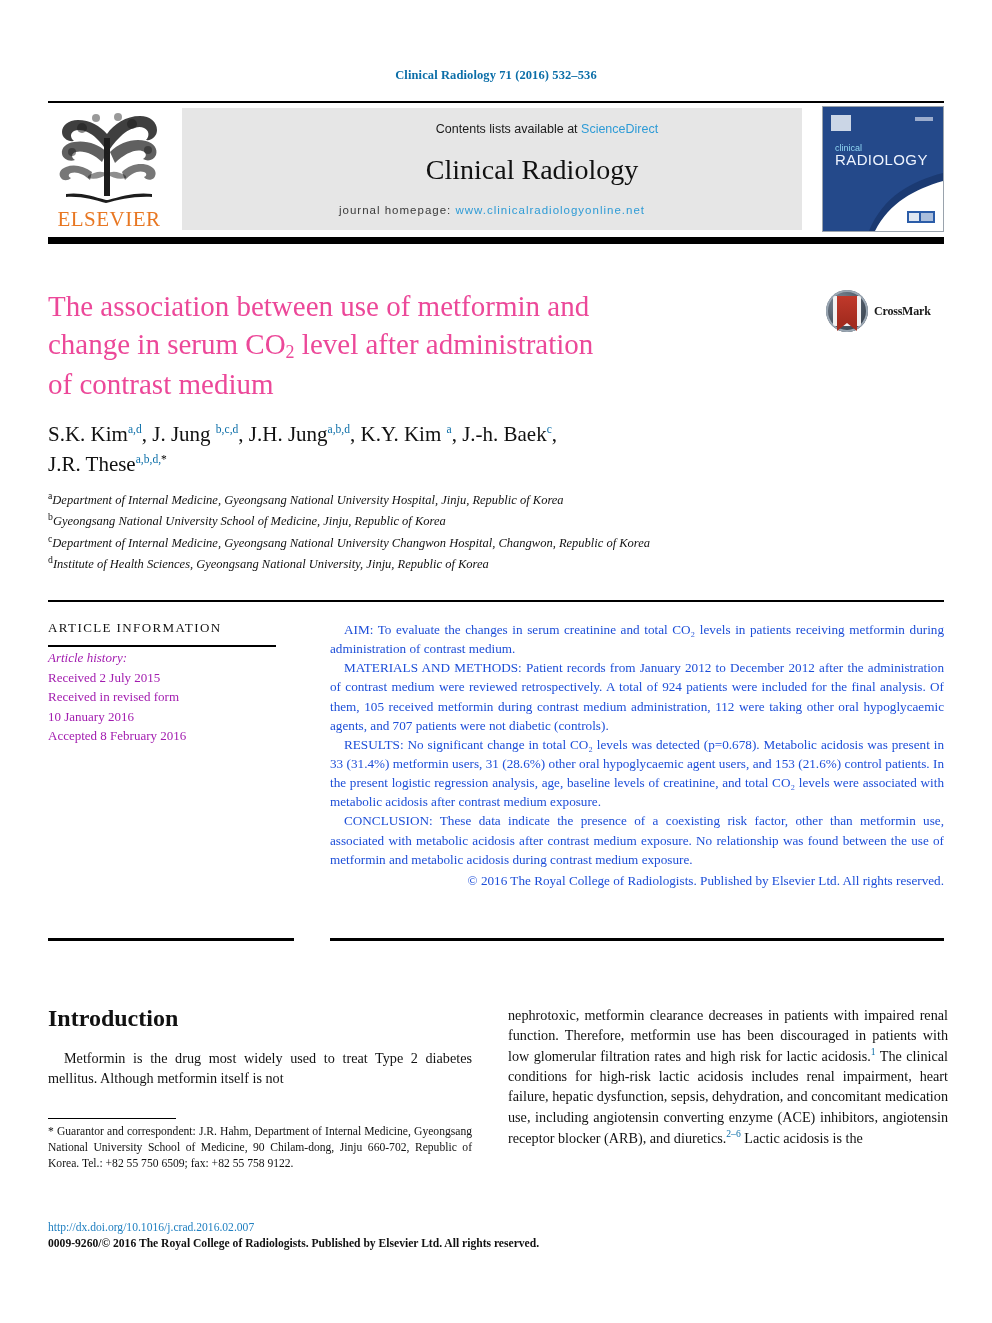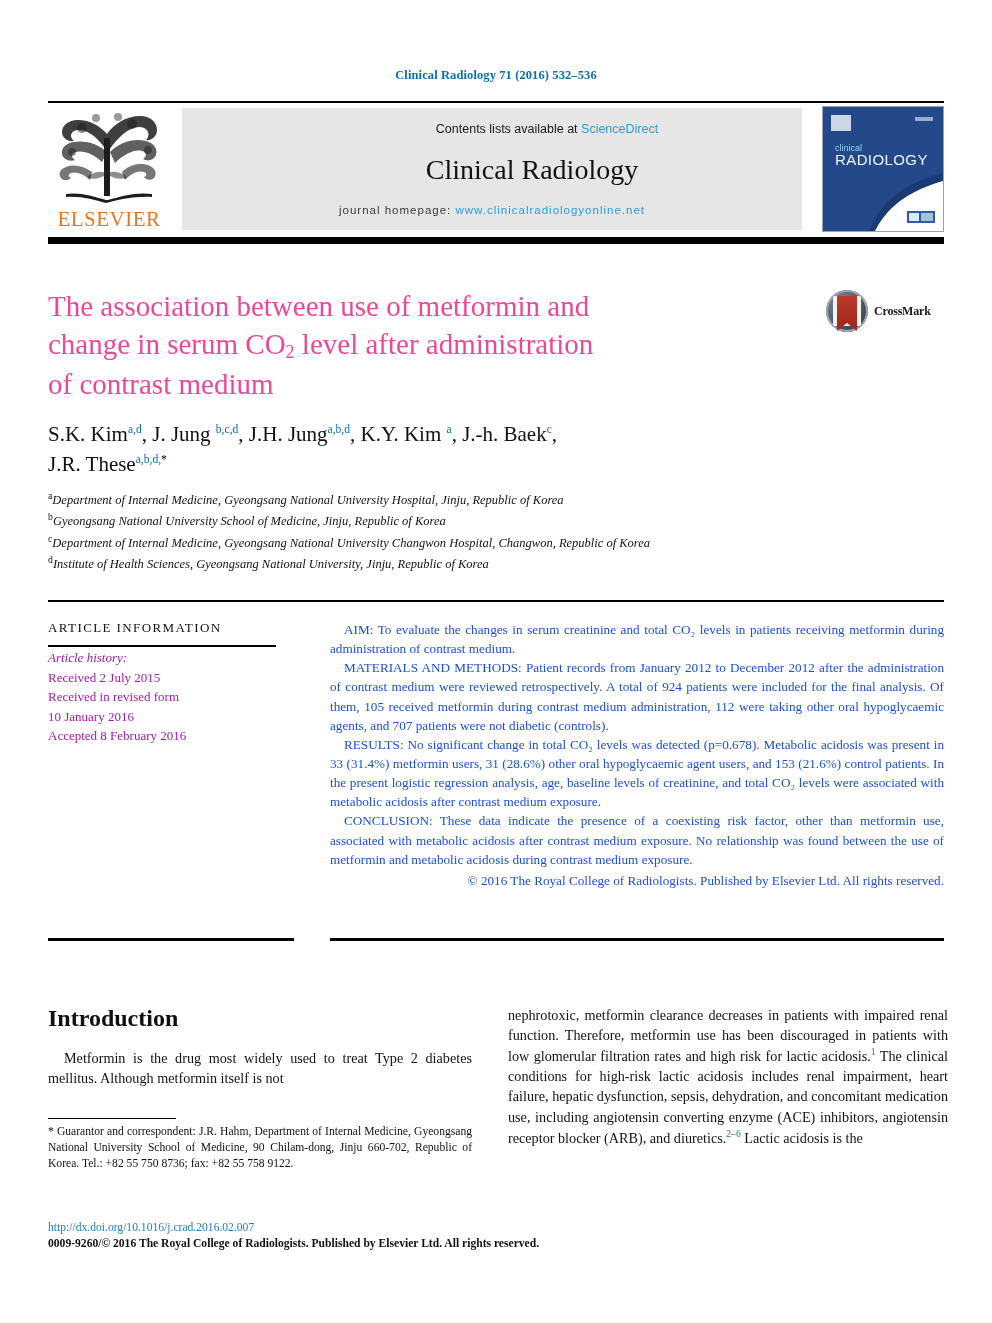--- a/index.html
+++ b/index.html
@@ -475,19 +475,19 @@
     <h2 class="sec-head">Introduction</h2>
     <p class="body-text indent">Metformin is the drug most widely used to treat Type 2 diabetes mellitus. Although metformin itself is not</p>
   </div>
 
   <div class="col-right">
     <p class="body-text"><span>nephrotoxic, metformin clearance decreases in patients with impaired renal function. Therefore, metformin use has been discouraged in patients with low glomerular filtration rates and high risk for lactic acidosis.</span><sup>1</sup><span> The clinical conditions for high-risk lactic acidosis includes renal impairment, heart failure, hepatic dysfunction, sepsis, dehydration, and concomitant medication use, including angiotensin converting enzyme (ACE) inhibitors, angiotensin receptor blocker (ARB), and diuretics.</span><sup>2–6</sup><span> Lactic acidosis is the</span></p>
   </div>
 
   <div class="foot-rule"></div>
   <div class="footnote">
-    <p>* Guarantor and correspondent: J.R. Hahm, Department of Internal Medicine, Gyeongsang National University School of Medicine, 90 Chilam-dong, Jinju 660-702, Republic of Korea. Tel.: +82 55 750 8736; fax: +82 55 758 9122.</p>
+    <p>* Guarantor and correspondent: J.R. Hahm, Department of Internal Medicine, Gyeongsang National University School of Medicine, 90 Chilam-dong, Jinju 660-702, Republic of Korea. Tel.: +82 55 750 6509; fax: +82 55 758 9122.</p>
   </div>
 
   <div class="doi">http://dx.doi.org/10.1016/j.crad.2016.02.007</div>
   <div class="issn-line">0009-9260/© 2016 The Royal College of Radiologists. Published by Elsevier Ltd. All rights reserved.</div>
 
 </div>
 
 </body></html>

